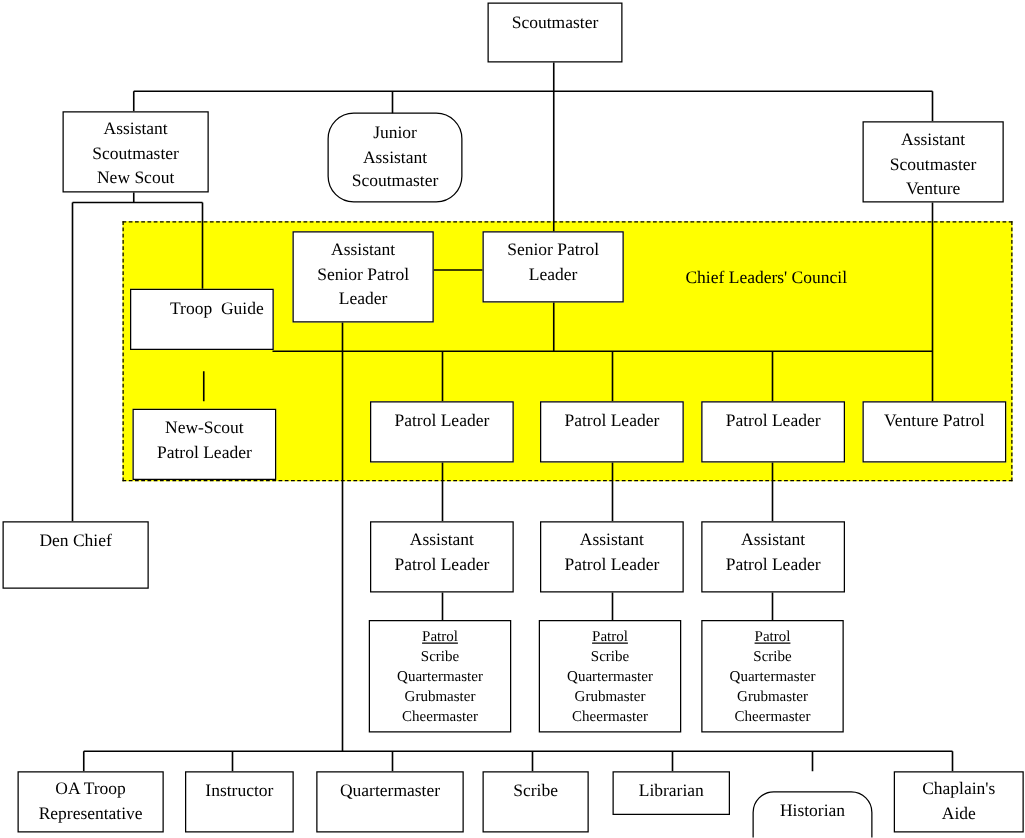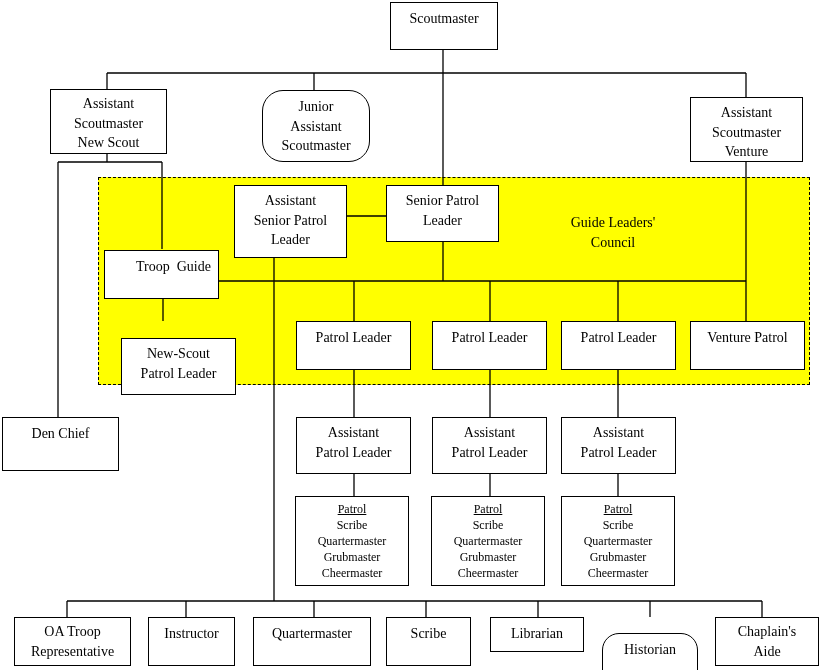--- a/index.html
+++ b/index.html
@@ -16,21 +16,21 @@
   .box .u { text-decoration: underline; display: block; }
   .box .ln { display: block; }
   svg line { stroke: #000; stroke-width: 1.3; }
 </style>
 </head>
 <body>
 
 <div id="chart">
   <div class="council" style="background: rgb(255, 255, 0);"></div>
   <div class="council-label">
-    <span class="ln">Guide Leaders'</span>
+    <span class="ln">Chief Leaders'</span>
     <span class="ln">Council</span>
   </div>
 
   <svg width="820" height="670" style="position:absolute;left:0;top:0">
 
     <line x1="443" y1="49" x2="443" y2="186"></line>
     <line x1="107" y1="73" x2="746" y2="73"></line>
     <line x1="107" y1="73" x2="107" y2="89"></line>
     <line x1="314" y1="73" x2="314" y2="91"></line>
     <line x1="746" y1="73" x2="746" y2="97"></line>
@@ -94,24 +94,24 @@
 
   <div class="box" style="left:234px;top:185px;width:113px;height:73px;padding-top:5px;">
     <span class="ln">Assistant</span>
     <span class="ln">Senior Patrol</span>
     <span class="ln">Leader</span>
   </div>
   <div class="box" style="left:386px;top:185px;width:113px;height:57px;padding-top:5px;">
     <span class="ln">Senior Patrol</span>
     <span class="ln">Leader</span>
   </div>
-  <div class="box" style="left:104px;top:250px;width:115px;height:49px;padding-top:6px;padding-left:24px;">
+  <div class="box" style="left:104px;top:231px;width:115px;height:49px;padding-top:6px;padding-left:24px;">
     <span class="ln" style="white-space:pre;">Troop  Guide</span>
   </div>
-  <div class="box" style="left:106px;top:338px;width:115px;height:57px;padding-top:5px;margin-left:15px;">
+  <div class="box" style="left:106px;top:327px;width:115px;height:57px;padding-top:5px;">
     <span class="ln">New-Scout</span>
     <span class="ln">Patrol Leader</span>
   </div>
   <div class="box" style="left:296px;top:321px;width:115px;height:49px;">
     <span class="ln">Patrol Leader</span>
   </div>
   <div class="box" style="left:432px;top:321px;width:115px;height:49px;">
     <span class="ln">Patrol Leader</span>
   </div>
   <div class="box" style="left:561px;top:321px;width:115px;height:49px;">

